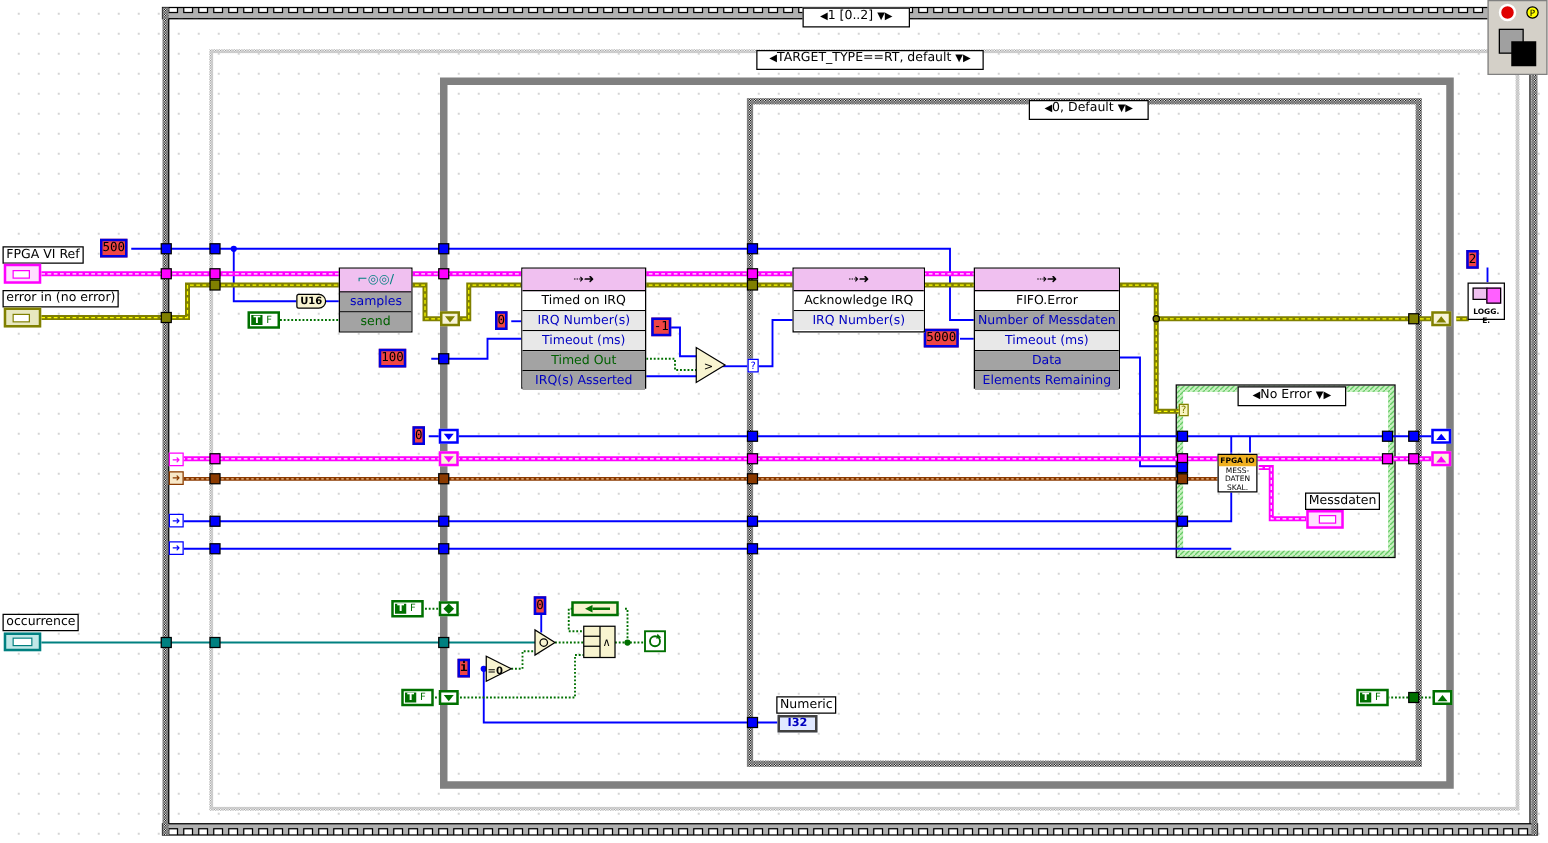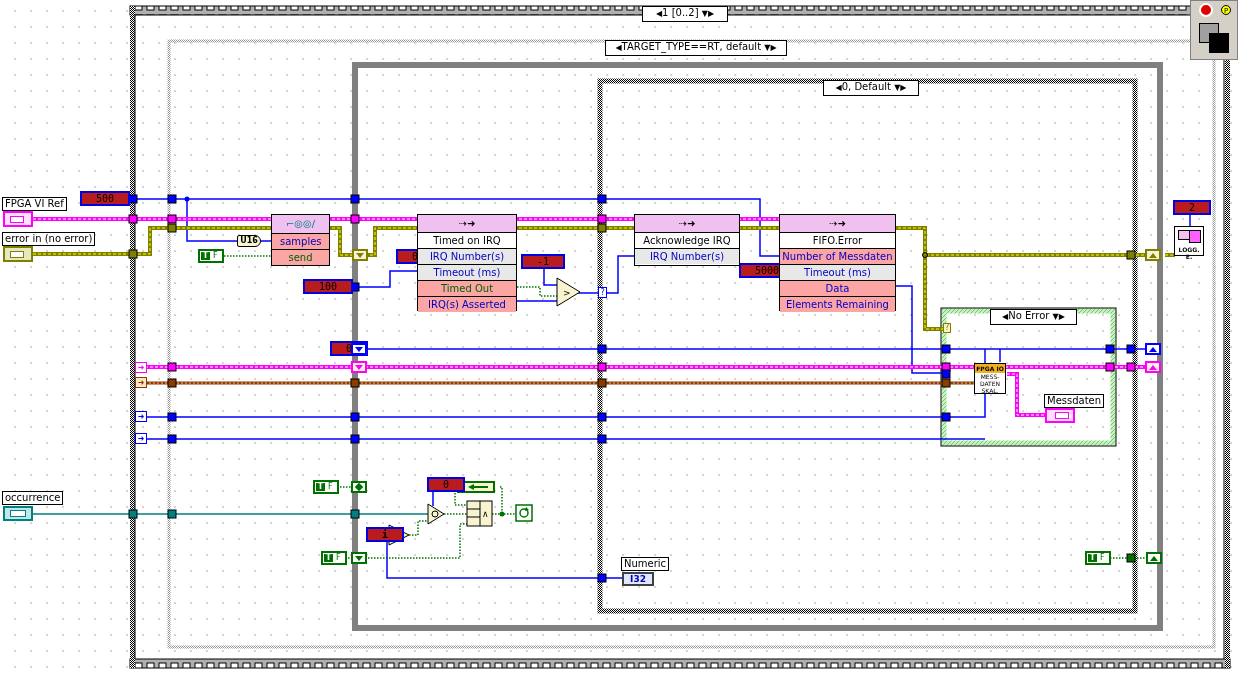--- a/index.html
+++ b/index.html
@@ -7,29 +7,29 @@
     width:1238px; height:674px; position:relative; overflow:hidden;
     background-color:#ffffff;
     background-image: radial-gradient(circle, #d4d4d4 1px, transparent 1.2px);
     background-size:16px 16px;
     background-position:7px 3px;
     font-family:"DejaVu Sans", sans-serif;
   }
   #wires { position:absolute; left:0; top:0; width:1238px; height:674px; }
   .abs { position:absolute; box-sizing:border-box; }
   .label { position:absolute; background:#fff; border:1px solid #000; font-size:10px; line-height:12px; padding:0 2px; white-space:nowrap; color:#000; }
-  .const-num { position:absolute; background:#b91c1c; border:2px solid #0000e0; font-size:10px; line-height:11px; padding:0 14px; color:#000; font-family:"DejaVu Sans Mono", monospace; }
+  .const-num { position:absolute; background:#ef4444; border:2px solid #0000e0; font-size:10px; line-height:11px; padding:0 0; color:#000; font-family:"DejaVu Sans Mono", monospace; }
   .selector { position:absolute; background:#fff; border:1px solid #000; font-size:10px; line-height:12px; padding:0 4px; white-space:nowrap; color:#000; text-align:center; }
   .selector .arr { font-size:8px; }
   .node { position:absolute; background:#fff; border:1px solid #000; font-size:10px; }
   .node .hdr { height:17px; background:#f0c0f0; border-bottom:1px solid #000; position:relative; text-align:center; font-size:10px; line-height:17px; color:#000; }
   .node .row { height:15px; line-height:15px; border-bottom:1px solid #000; text-align:center; white-space:nowrap; font-size:10px; }
   .node .row:last-child { border-bottom:none; }
   .row.in { background:#e8e8e8; color:#0000c0; }
-  .row.out { background:#fca5a5; color:#0000c0; }
+  .row.out { background:#a3a3a3; color:#0000c0; }
   .row.title { background:#fff; color:#000; }
   .row.bool { color:#006000; }
   .boolconst { position:absolute; width:26px; height:14px; border:2px solid #007000; background:#fff; box-sizing:border-box; font-size:8px; color:#fff; }
   .boolconst .t { position:absolute; left:1px; top:1px; width:9px; height:8px; background:#007000; color:#fff; font-weight:bold; font-size:8px; line-height:8px; text-align:center; }
   .boolconst .f { position:absolute; left:13px; top:0px; font-size:8px; color:#007000; line-height:10px; }
   .shiftreg { position:absolute; width:16px; height:12px; border:2px solid; box-sizing:border-box; background:#f8f4d8; }
 </style>
 </head>
 <body>
 

